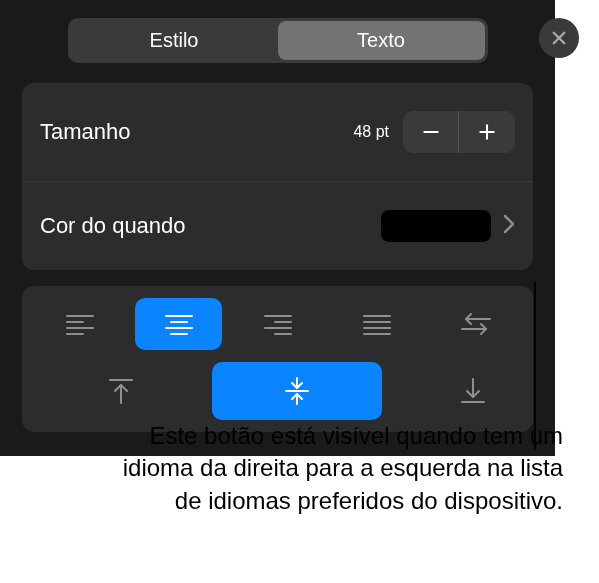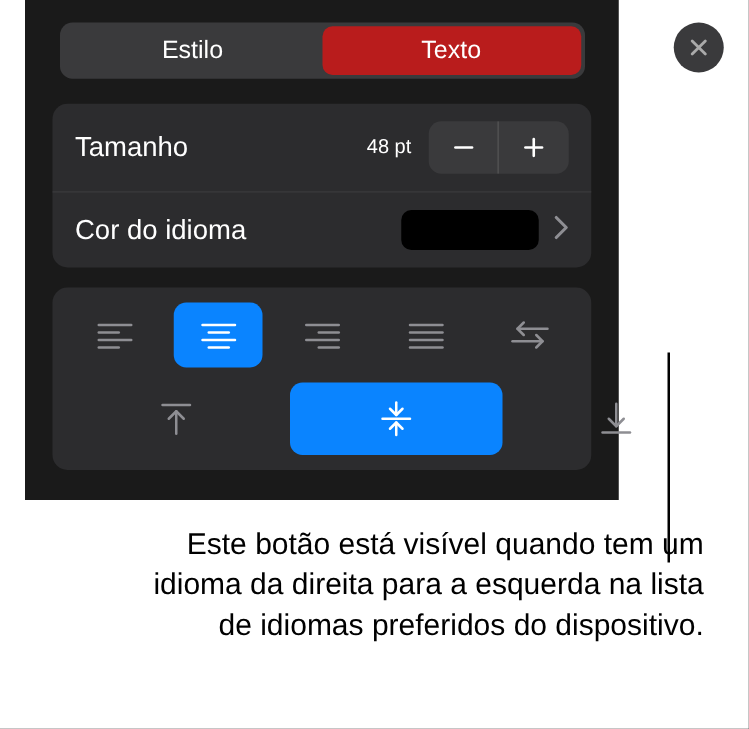--- a/index.html
+++ b/index.html
@@ -7,22 +7,21 @@
       width: 599px;
       height: 583px;
       background: #ffffff;
       font-family: -apple-system, BlinkMacSystemFont, "Helvetica Neue", sans-serif;
       position: relative;
     }
     .panel {
       background: #1a1a1a;
       border-radius: 0;
       padding: 18px 22px 24px 22px;
-      width: 475px;
-      margin-left: 20px;
+      width: 555px;
     }
     .tabs-row {
       display: flex;
       align-items: center;
       gap: 14px;
       margin-bottom: 20px;
     }
     .segmented {
       display: flex;
       background: #3a3a3c;
@@ -35,21 +34,21 @@
     .segmented .tab {
       flex: 1;
       text-align: center;
       color: #ffffff;
       font-size: 20px;
       padding: 8px 0;
       border-radius: 8px;
       cursor: pointer;
     }
     .segmented .tab.active {
-      background: #b91c1c;
+      background: #737373;
     }
     .close-btn {
       width: 40px;
       height: 40px;
       border-radius: 50%;
       background: #3a3a3c;
       display: flex;
       align-items: center;
       justify-content: center;
       cursor: pointer;
@@ -60,21 +59,21 @@
     .close-btn svg { width: 18px; height: 18px; }
     
     .group {
       background: #2c2c2e;
       border-radius: 12px;
       margin-bottom: 16px;
     }
     .row {
       display: flex;
       align-items: center;
-      padding: 14px 18px;
+      padding: 28px 18px;
       border-bottom: 1px solid #3a3a3c;
     }
     .row:last-child { border-bottom: none; }
     .row-label {
       color: #ffffff;
       font-size: 22px;
       font-weight: 400;
       flex: 1;
     }
     .size-value {
@@ -183,21 +182,21 @@
         </div>
         <div class="btn">
           <svg viewBox="0 0 24 24" fill="none" stroke="#fff" stroke-width="2.5" stroke-linecap="round">
               <line x1="4" y1="12" x2="20" y2="12"></line>
               <line x1="12" y1="4" x2="12" y2="20"></line>
             </svg>
         </div>
       </div>
     </div>
     <div class="row">
-      <span class="row-label">Cor do idioma</span>
+      <span class="row-label">Cor do quando</span>
       <div class="color-swatch"></div>
       <span class="chevron">
         <svg viewBox="0 0 12 20" fill="none" stroke="#8e8e93" stroke-width="2.5" stroke-linecap="round" stroke-linejoin="round">
             <polyline points="2,2 10,10 2,18"></polyline>
           </svg>
       </span>
     </div>
   </div>
 
   <div class="align-group">

